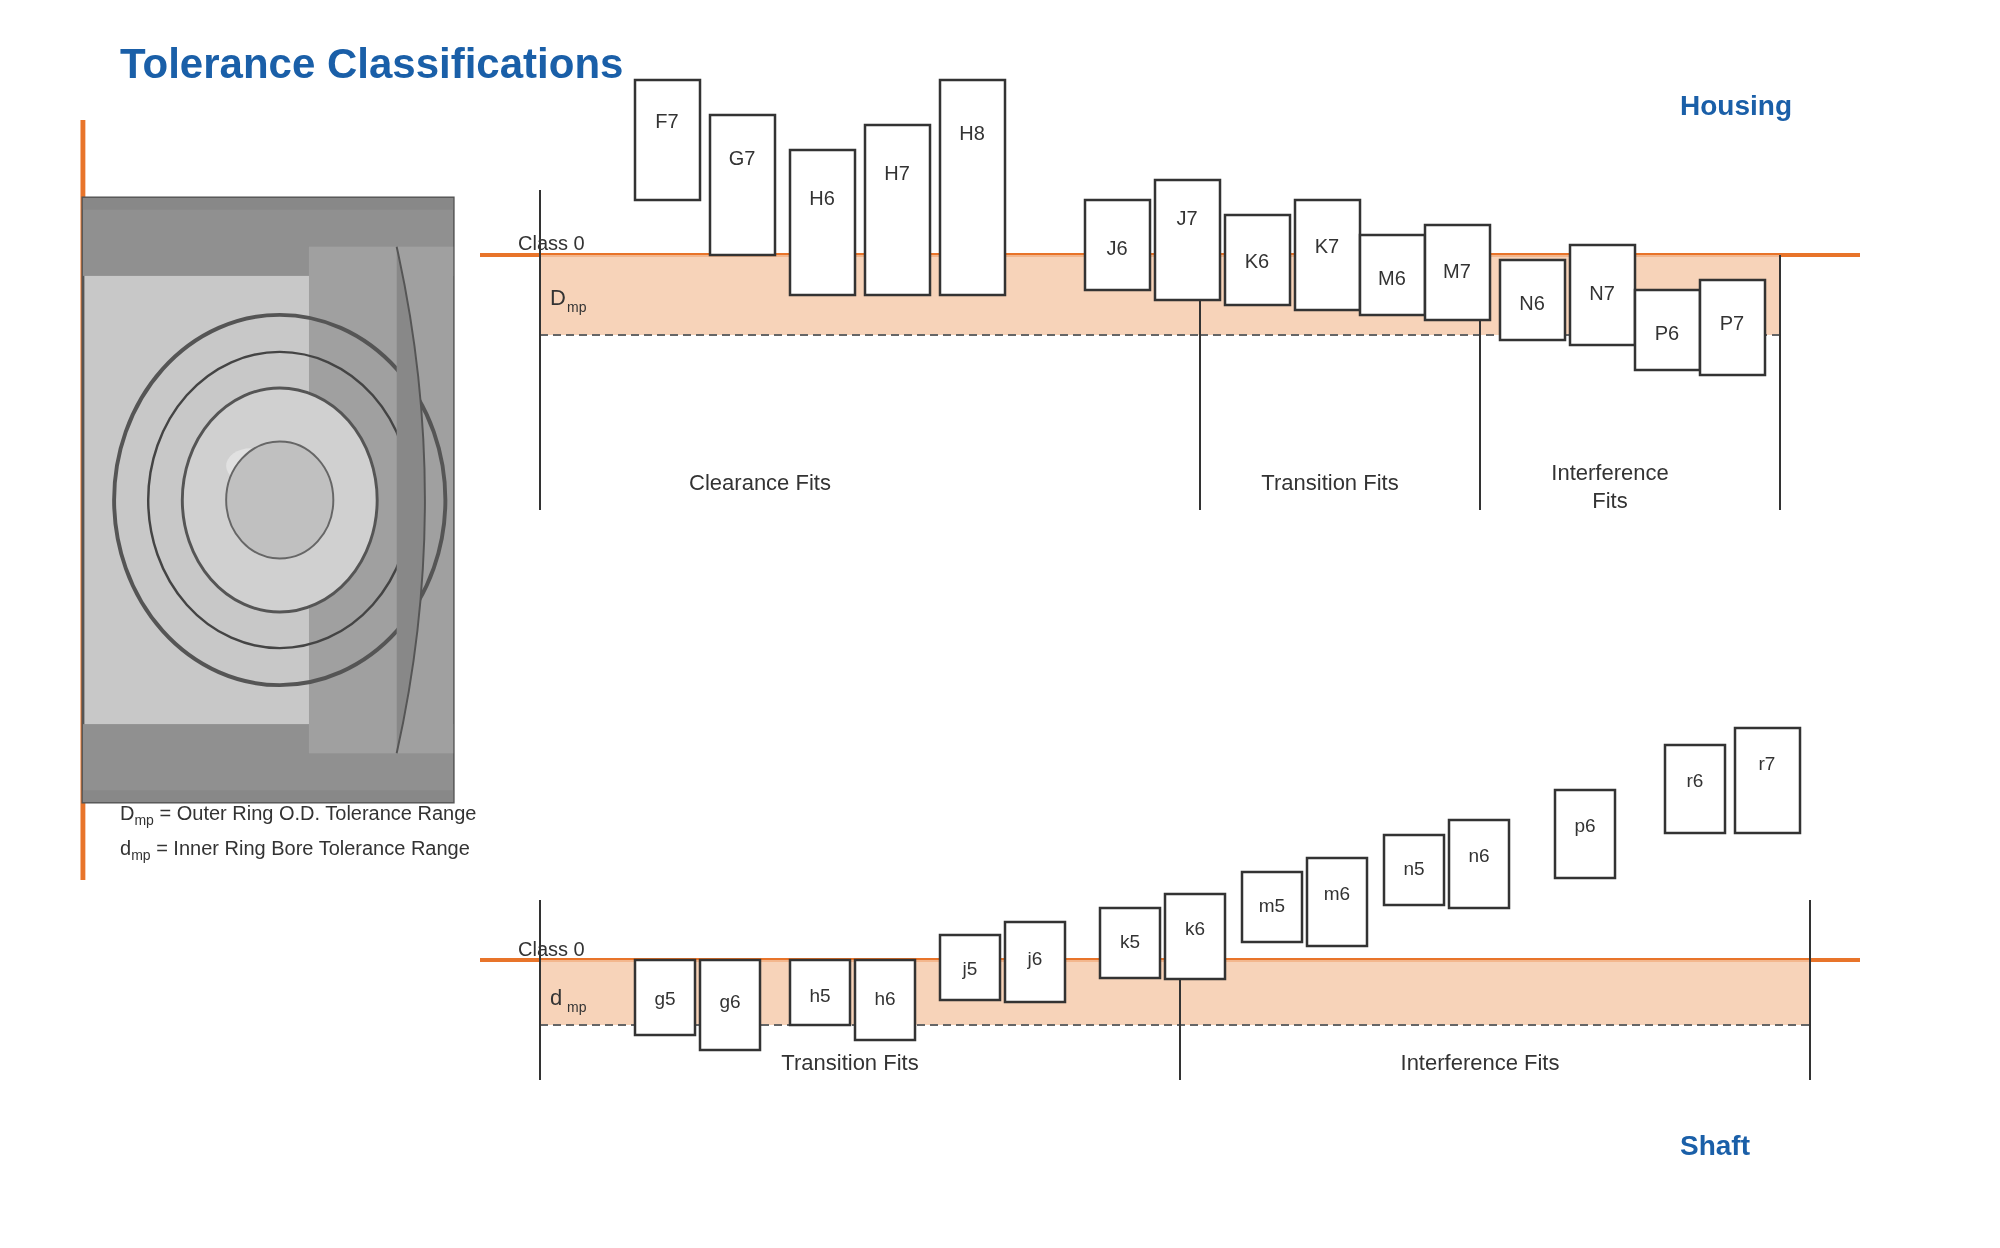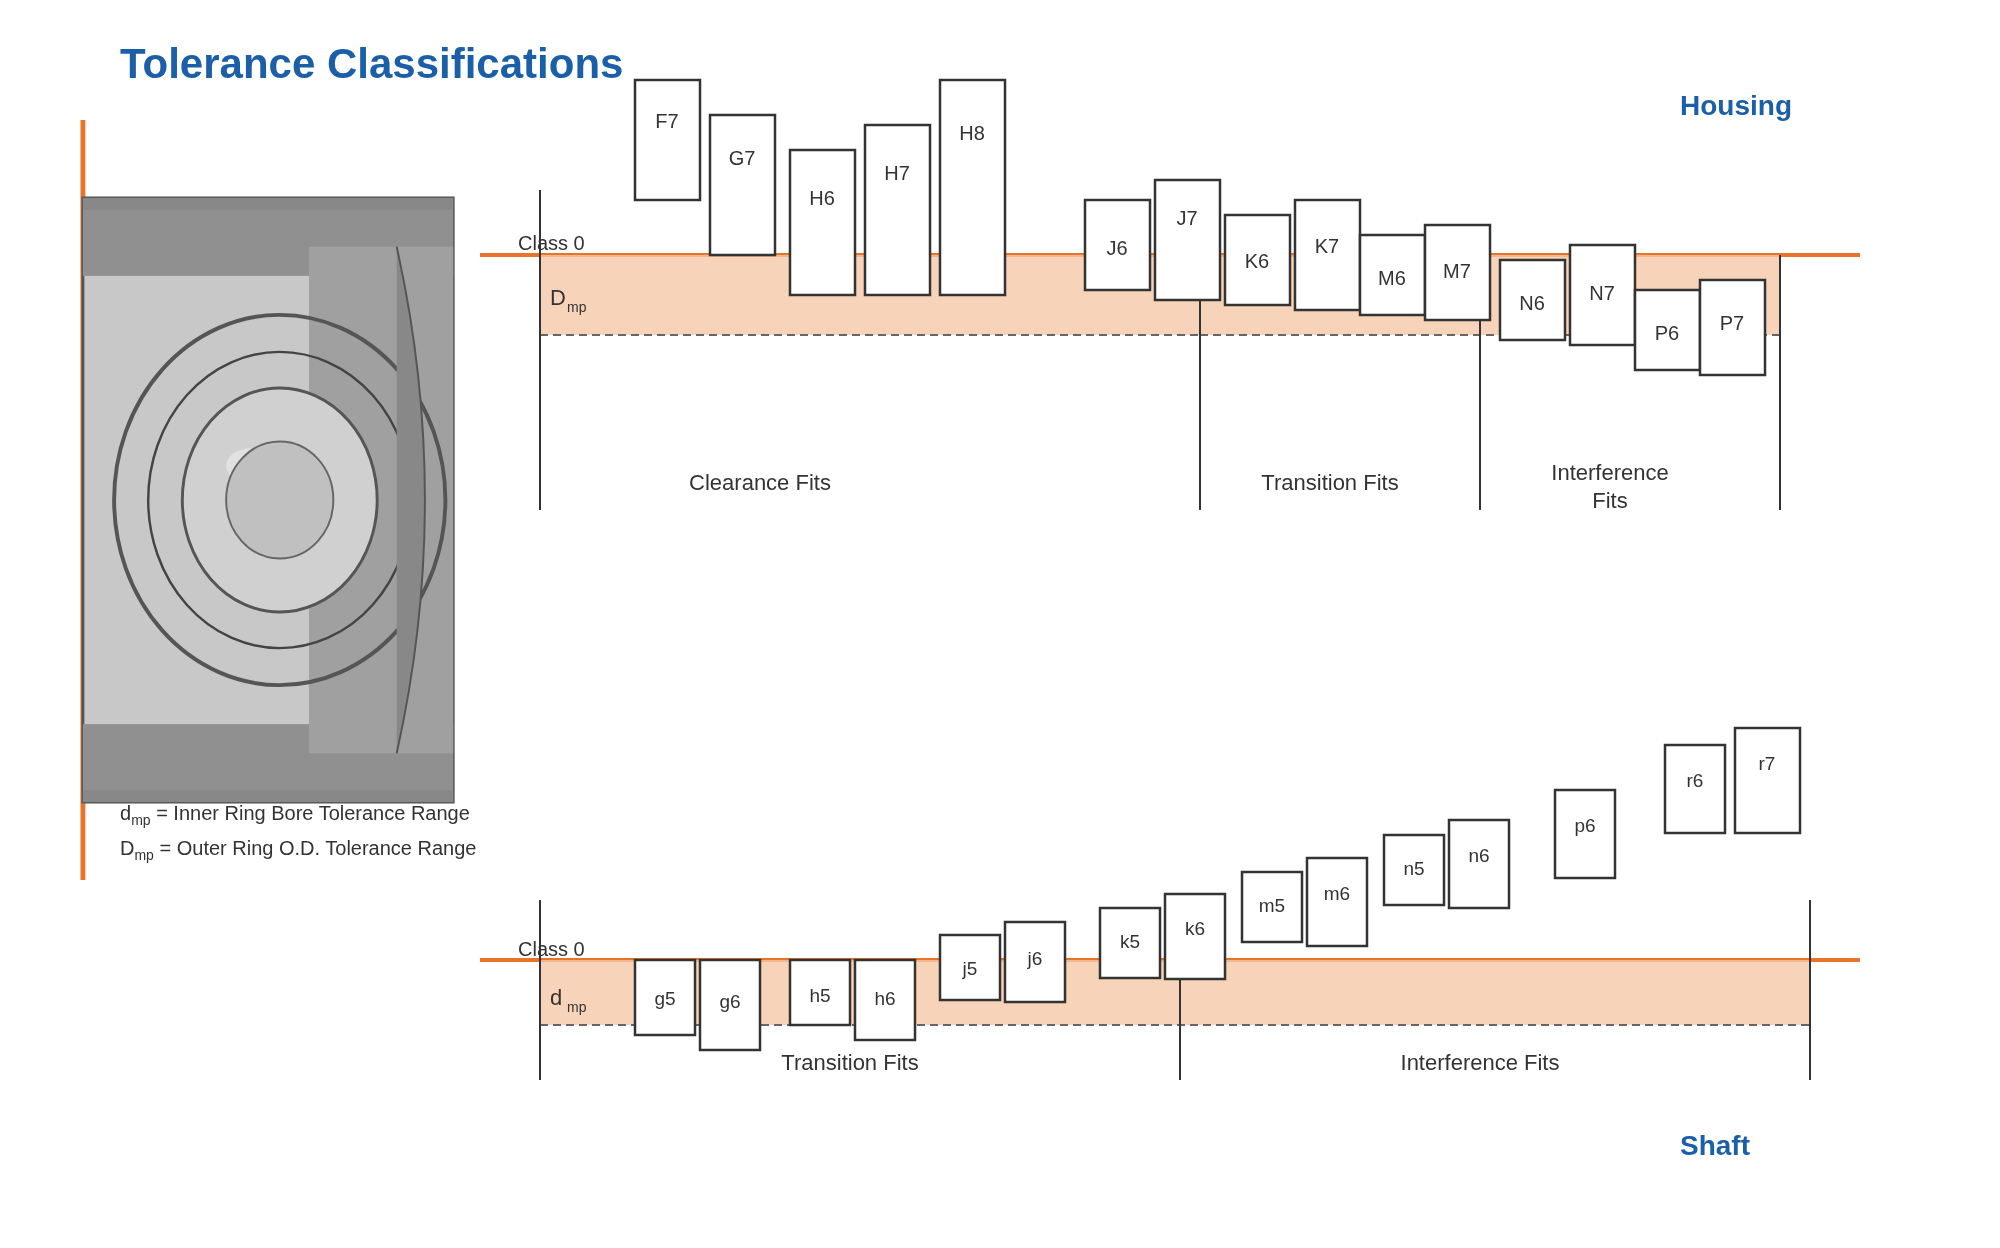--- a/index.html
+++ b/index.html
@@ -241,20 +241,20 @@
     <rect x="1185" y="95" width="60" height="88" fill="white" stroke="#333" stroke-width="2.5"></rect>
     <text x="1215" y="137" font-size="19" fill="#333" text-anchor="middle">r6</text>
 
     <rect x="1255" y="78" width="65" height="105" fill="white" stroke="#333" stroke-width="2.5"></rect>
     <text x="1287" y="120" font-size="19" fill="#333" text-anchor="middle">r7</text>
 
   </svg>
 
   <div class="legend">
     <div>
+      D<sub class="sub">mp</sub> = Outer Ring O.D. Tolerance Range
+    </div>
+    <div>
       d<sub class="sub">mp</sub> = Inner Ring Bore Tolerance Range
     </div>
-    <div>
-      D<sub class="sub">mp</sub> = Outer Ring O.D. Tolerance Range
-    </div>
   </div>
 
 </div>
 
 </body></html>

